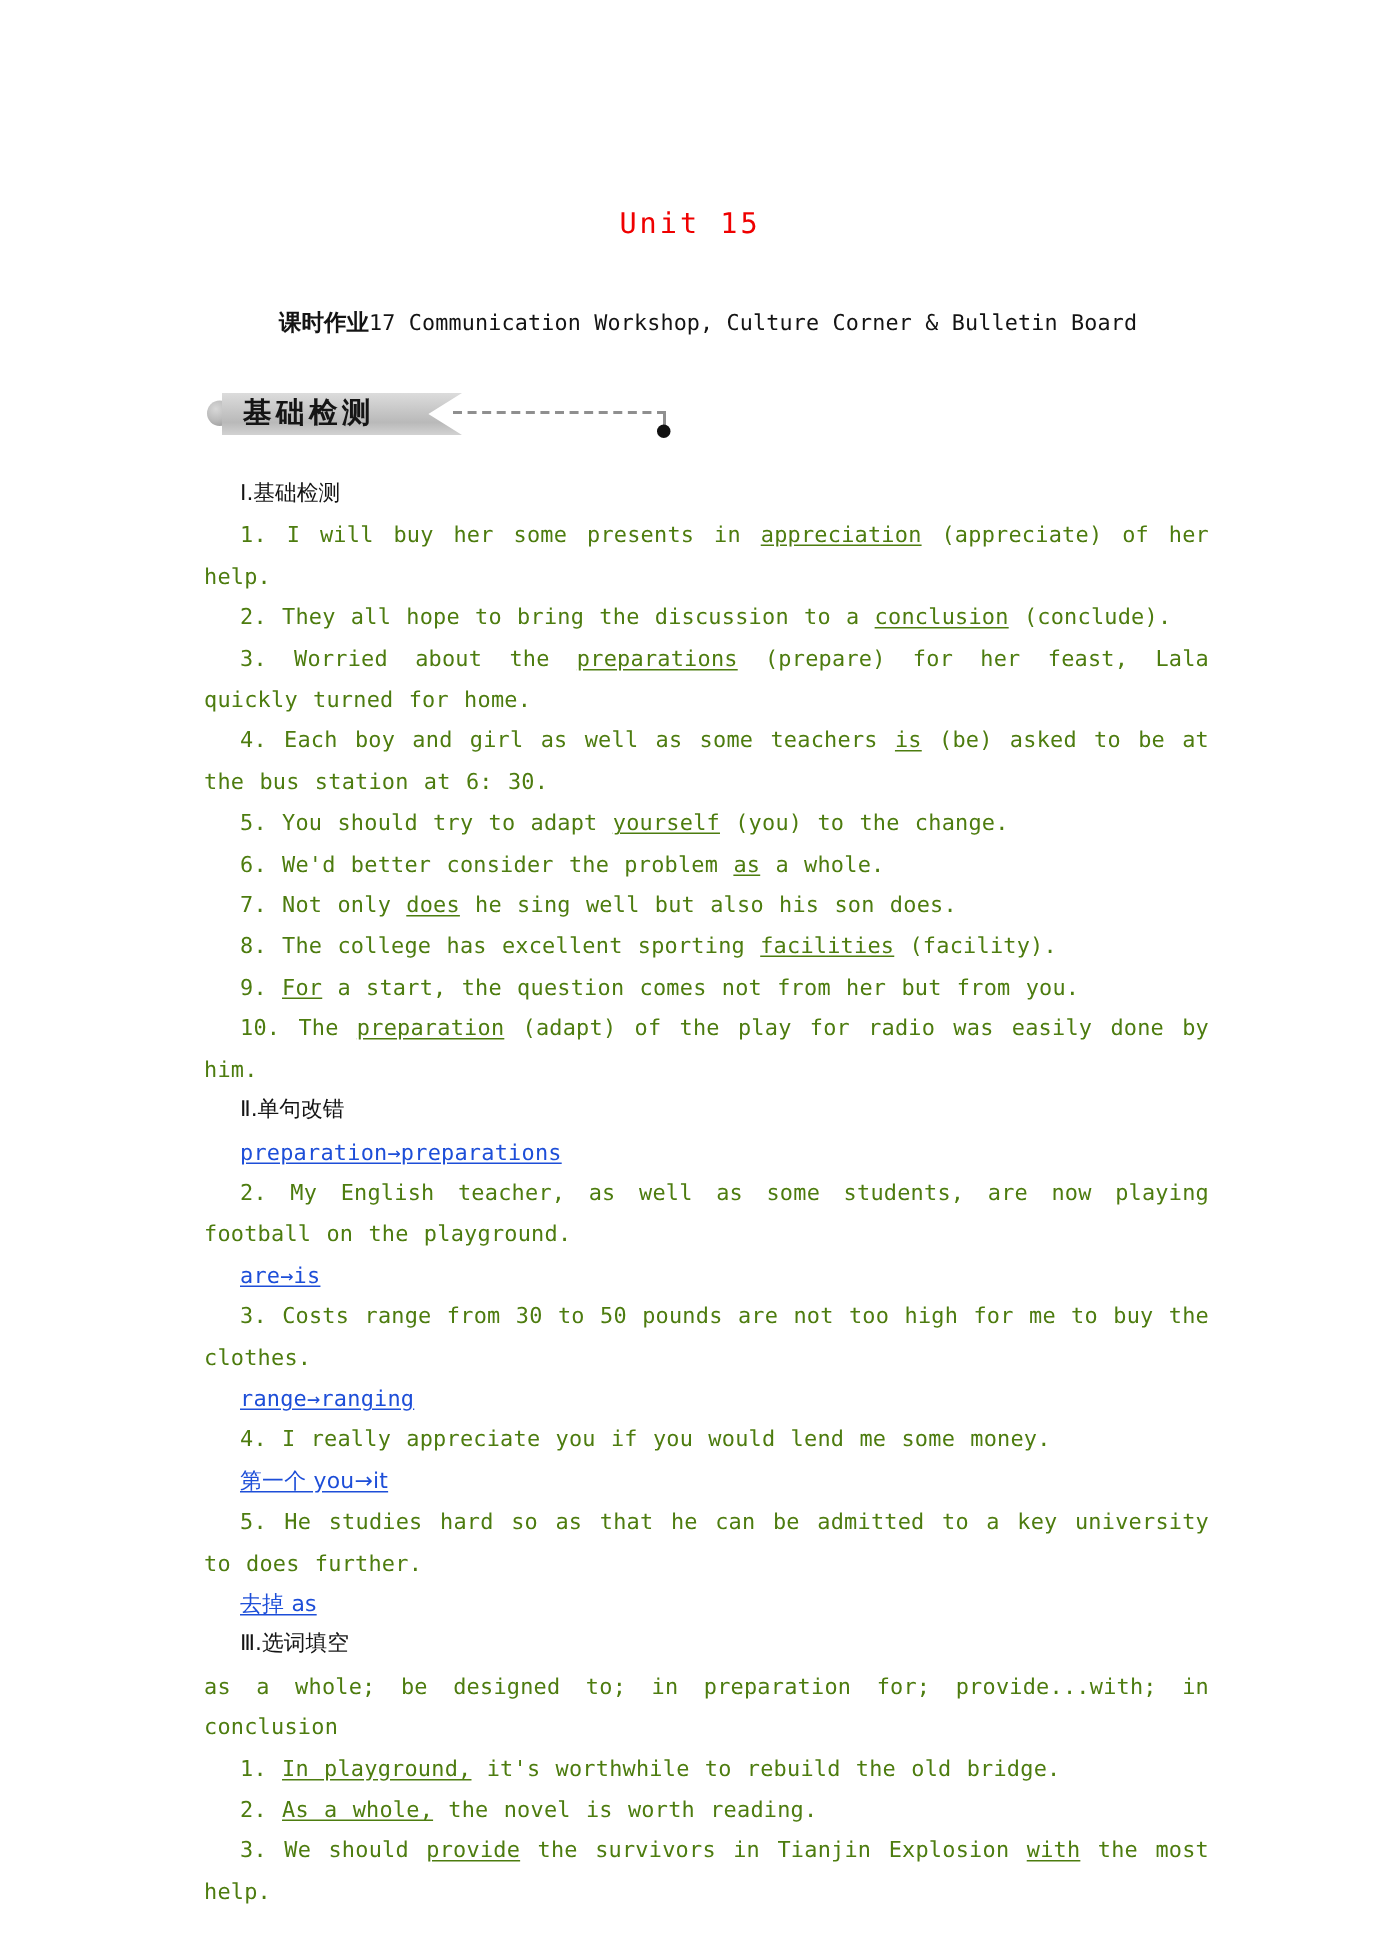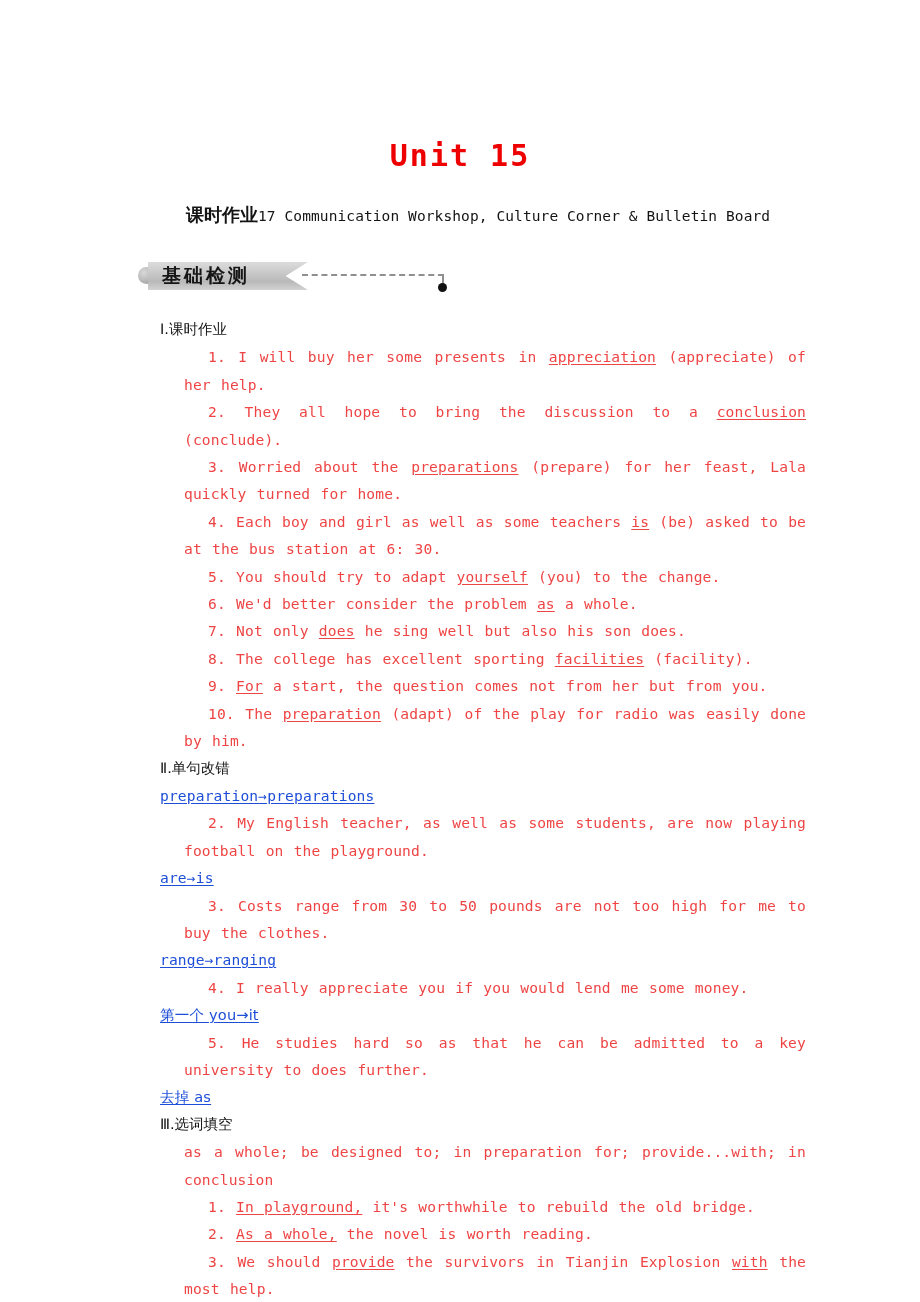--- a/index.html
+++ b/index.html
@@ -23,42 +23,42 @@
     height: 1302px;
   }
 
   
   .unit-title {
     position: absolute;
     left: 0;
     top: 138px;
     width: 920px;
     text-align: center;
-    font-size: 30px;
-    font-weight: bold;
+    font-size: 19px;
+    font-weight: normal;
     letter-spacing: 2px;
     color: #ef0000;
     font-family: "DejaVu Sans Mono", "Liberation Mono", monospace;
   }
 
   
   .assign-line {
     position: absolute;
     left: 186px;
     top: 205px;
     width: 640px;
     font-size: 14.5px;
     line-height: 20px;
     white-space: nowrap;
     color: #141414;
   }
   .assign-cn {
     font-family: "DejaVu Sans", "Liberation Sans", sans-serif;
     font-weight: bold;
-    font-size: 18px;
+    font-size: 15px;
     letter-spacing: 0px;
   }
   .assign-en {
     font-family: "DejaVu Sans Mono", "Liberation Mono", monospace;
     font-size: 14.5px;
     letter-spacing: 0.1px;
   }
 
   
   .banner-wrap {
@@ -144,24 +144,23 @@
   .sec-head .rn {
     font-family: "DejaVu Sans Mono", "Liberation Mono", monospace;
   }
 
   .q {
     font-size: 14.6px;
     line-height: 27.4px;
     text-align: justify;
     text-align-last: left;
     text-indent: 24px;
-    color: #ef4444;
+    color: #4d7c0f;
     letter-spacing: 0.15px;
     word-spacing: 1.2px;
-    margin-left: 48px;
   }
   .q.noindent {
     text-indent: 0;
   }
   .ans {
     font-size: 14.6px;
     line-height: 27.4px;
     text-indent: 24px;
     color: #1d4ed8;
     letter-spacing: 0.15px;
@@ -192,21 +191,21 @@
     <div class="banner-flag"></div>
     <div class="banner-label">基础检测</div>
     <div class="banner-dash"></div>
     <div class="banner-elbow"></div>
     <div class="banner-endpoint"></div>
   </div>
 
   <div class="body-block">
 
     <div class="sec-head">
-      <span class="rn">Ⅰ</span><span class="cnword">.课时作业</span>
+      <span class="rn">Ⅰ</span><span class="cnword">.基础检测</span>
     </div>
 
     <div class="q"><span>1.</span> <span>I will buy her some presents in </span><span class="u">appreciation</span><span> (appreciate) of her help.</span></div>
 
     <div class="q"><span>2.</span> <span>They all hope to bring the discussion to a </span><span class="u">conclusion</span><span> (conclude).</span></div>
 
     <div class="q"><span>3.</span> <span>Worried about the </span><span class="u">preparations</span><span> (prepare) for her feast, Lala quickly turned for home.</span></div>
 
     <div class="q"><span>4.</span> <span>Each boy and girl as well as some teachers </span><span class="u">is</span><span> (be) asked to be at the bus station at 6: 30.</span></div>
 

